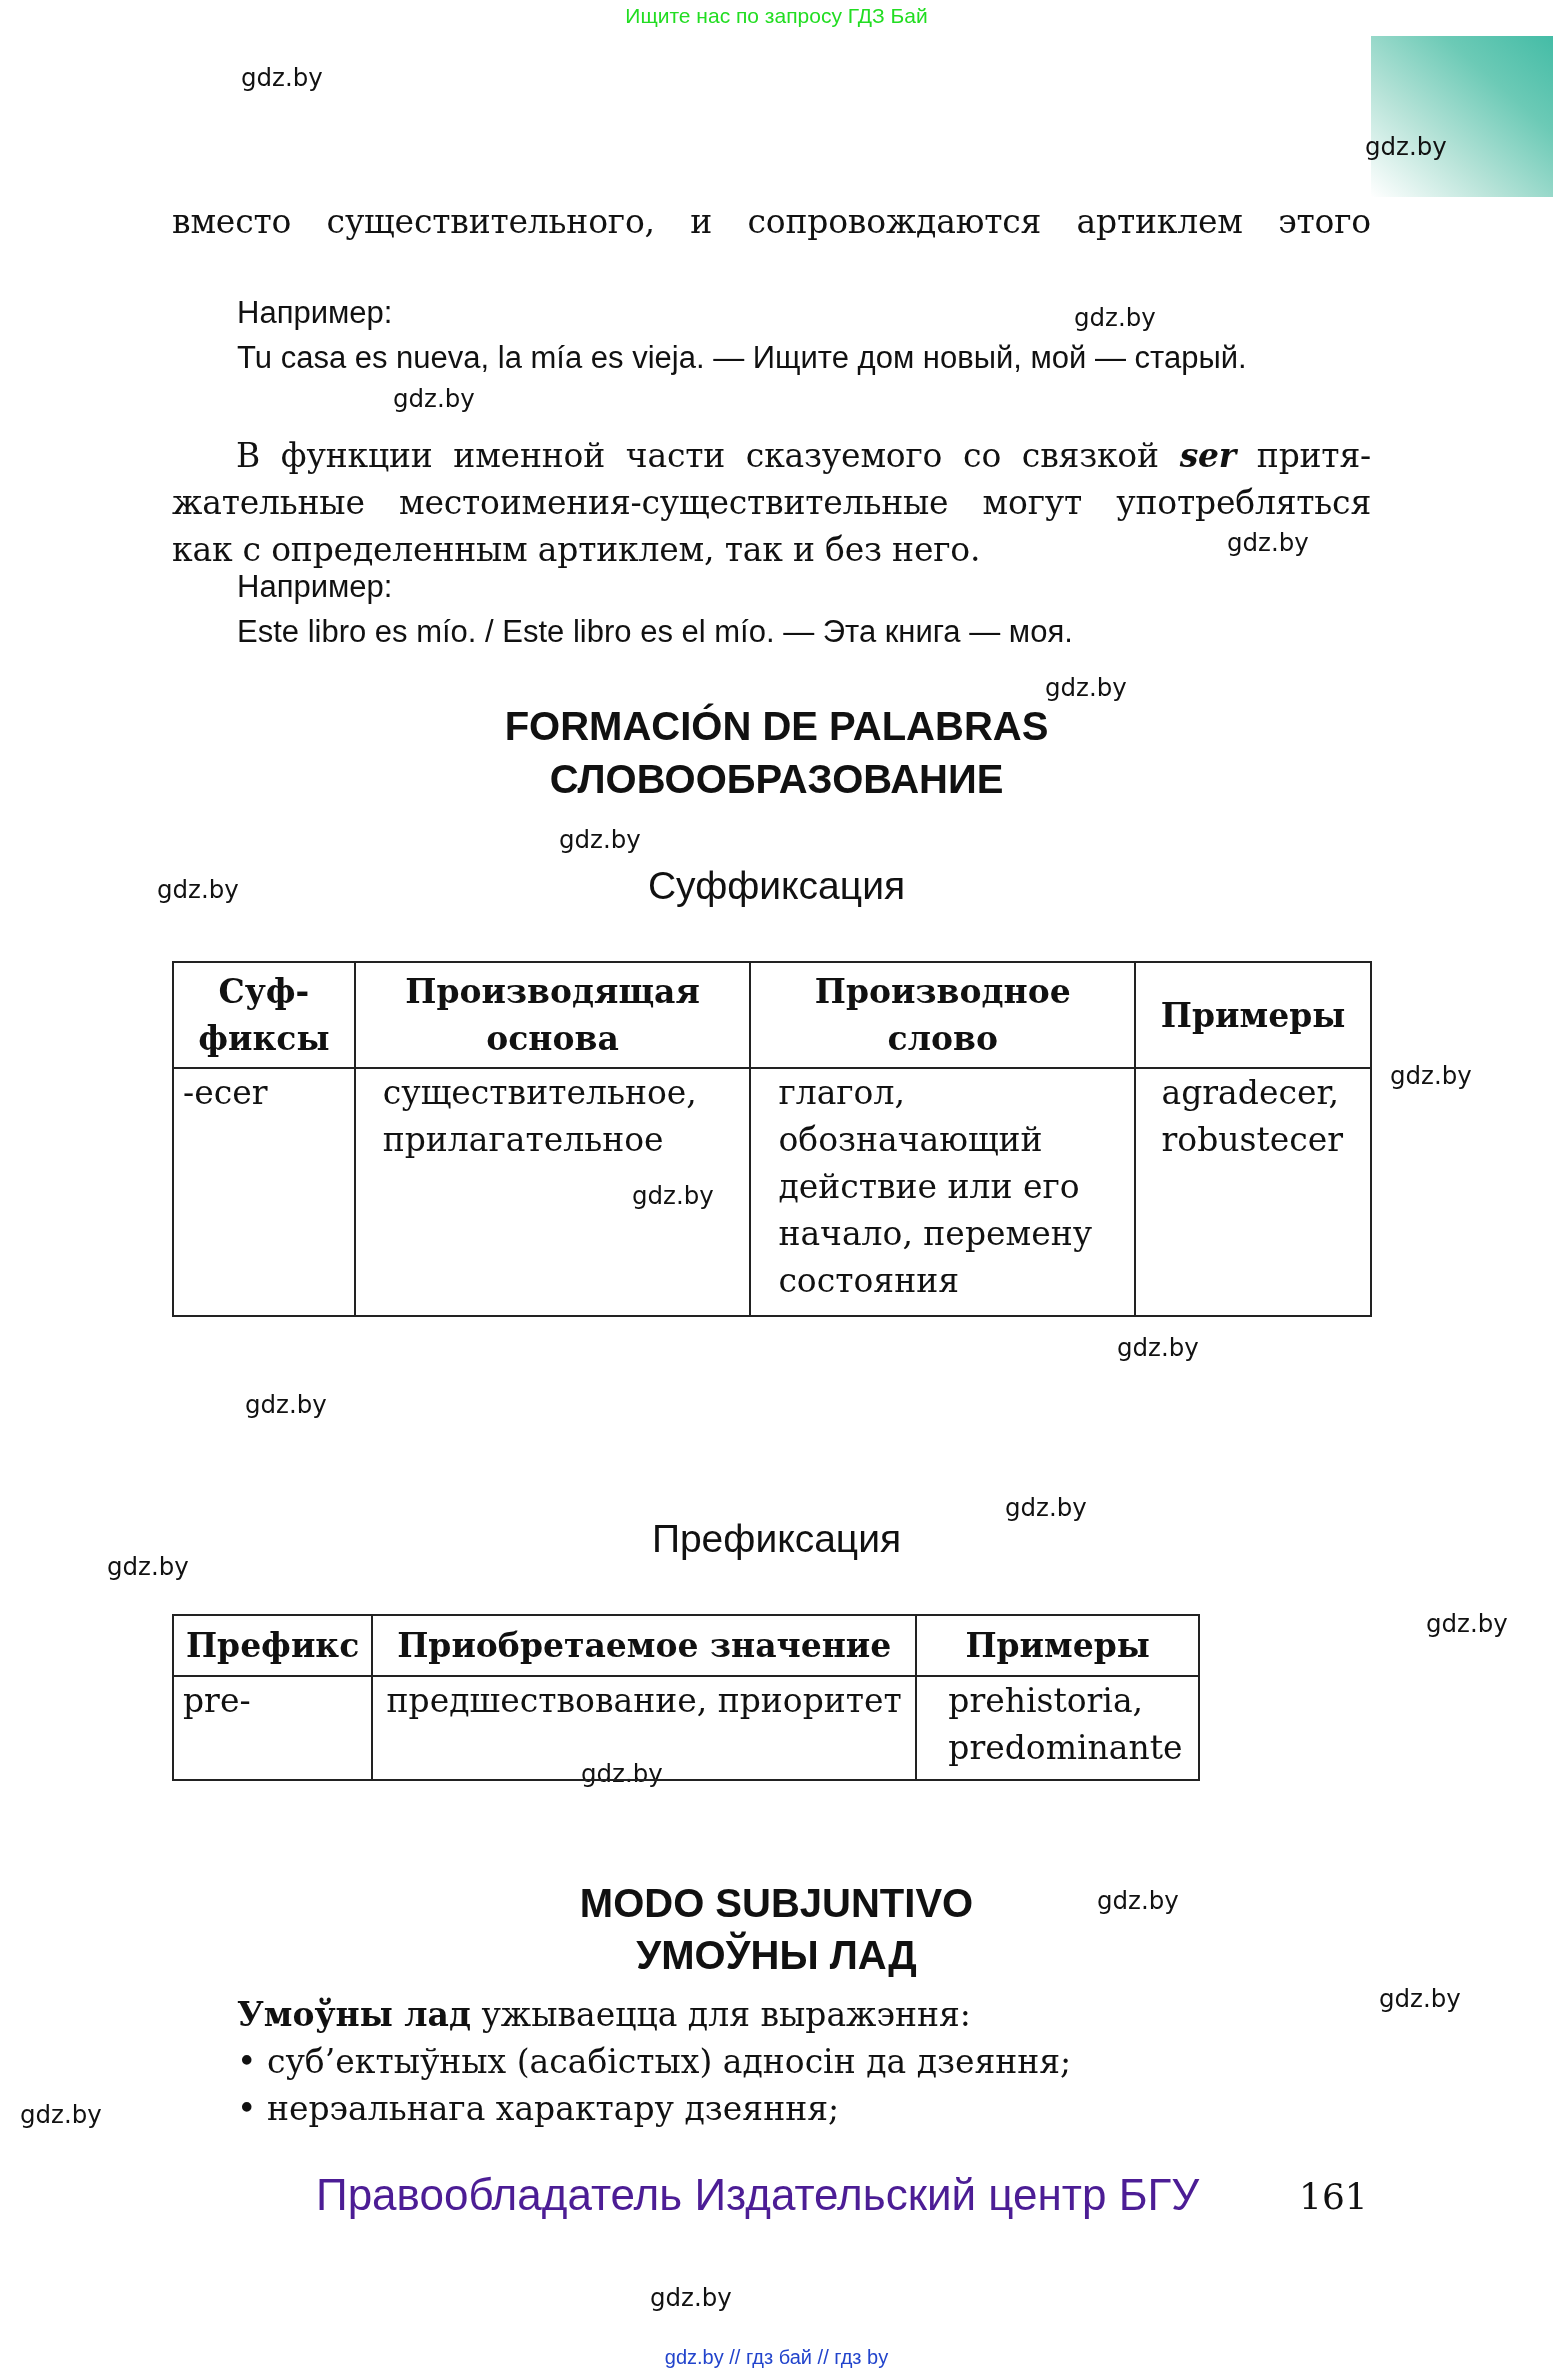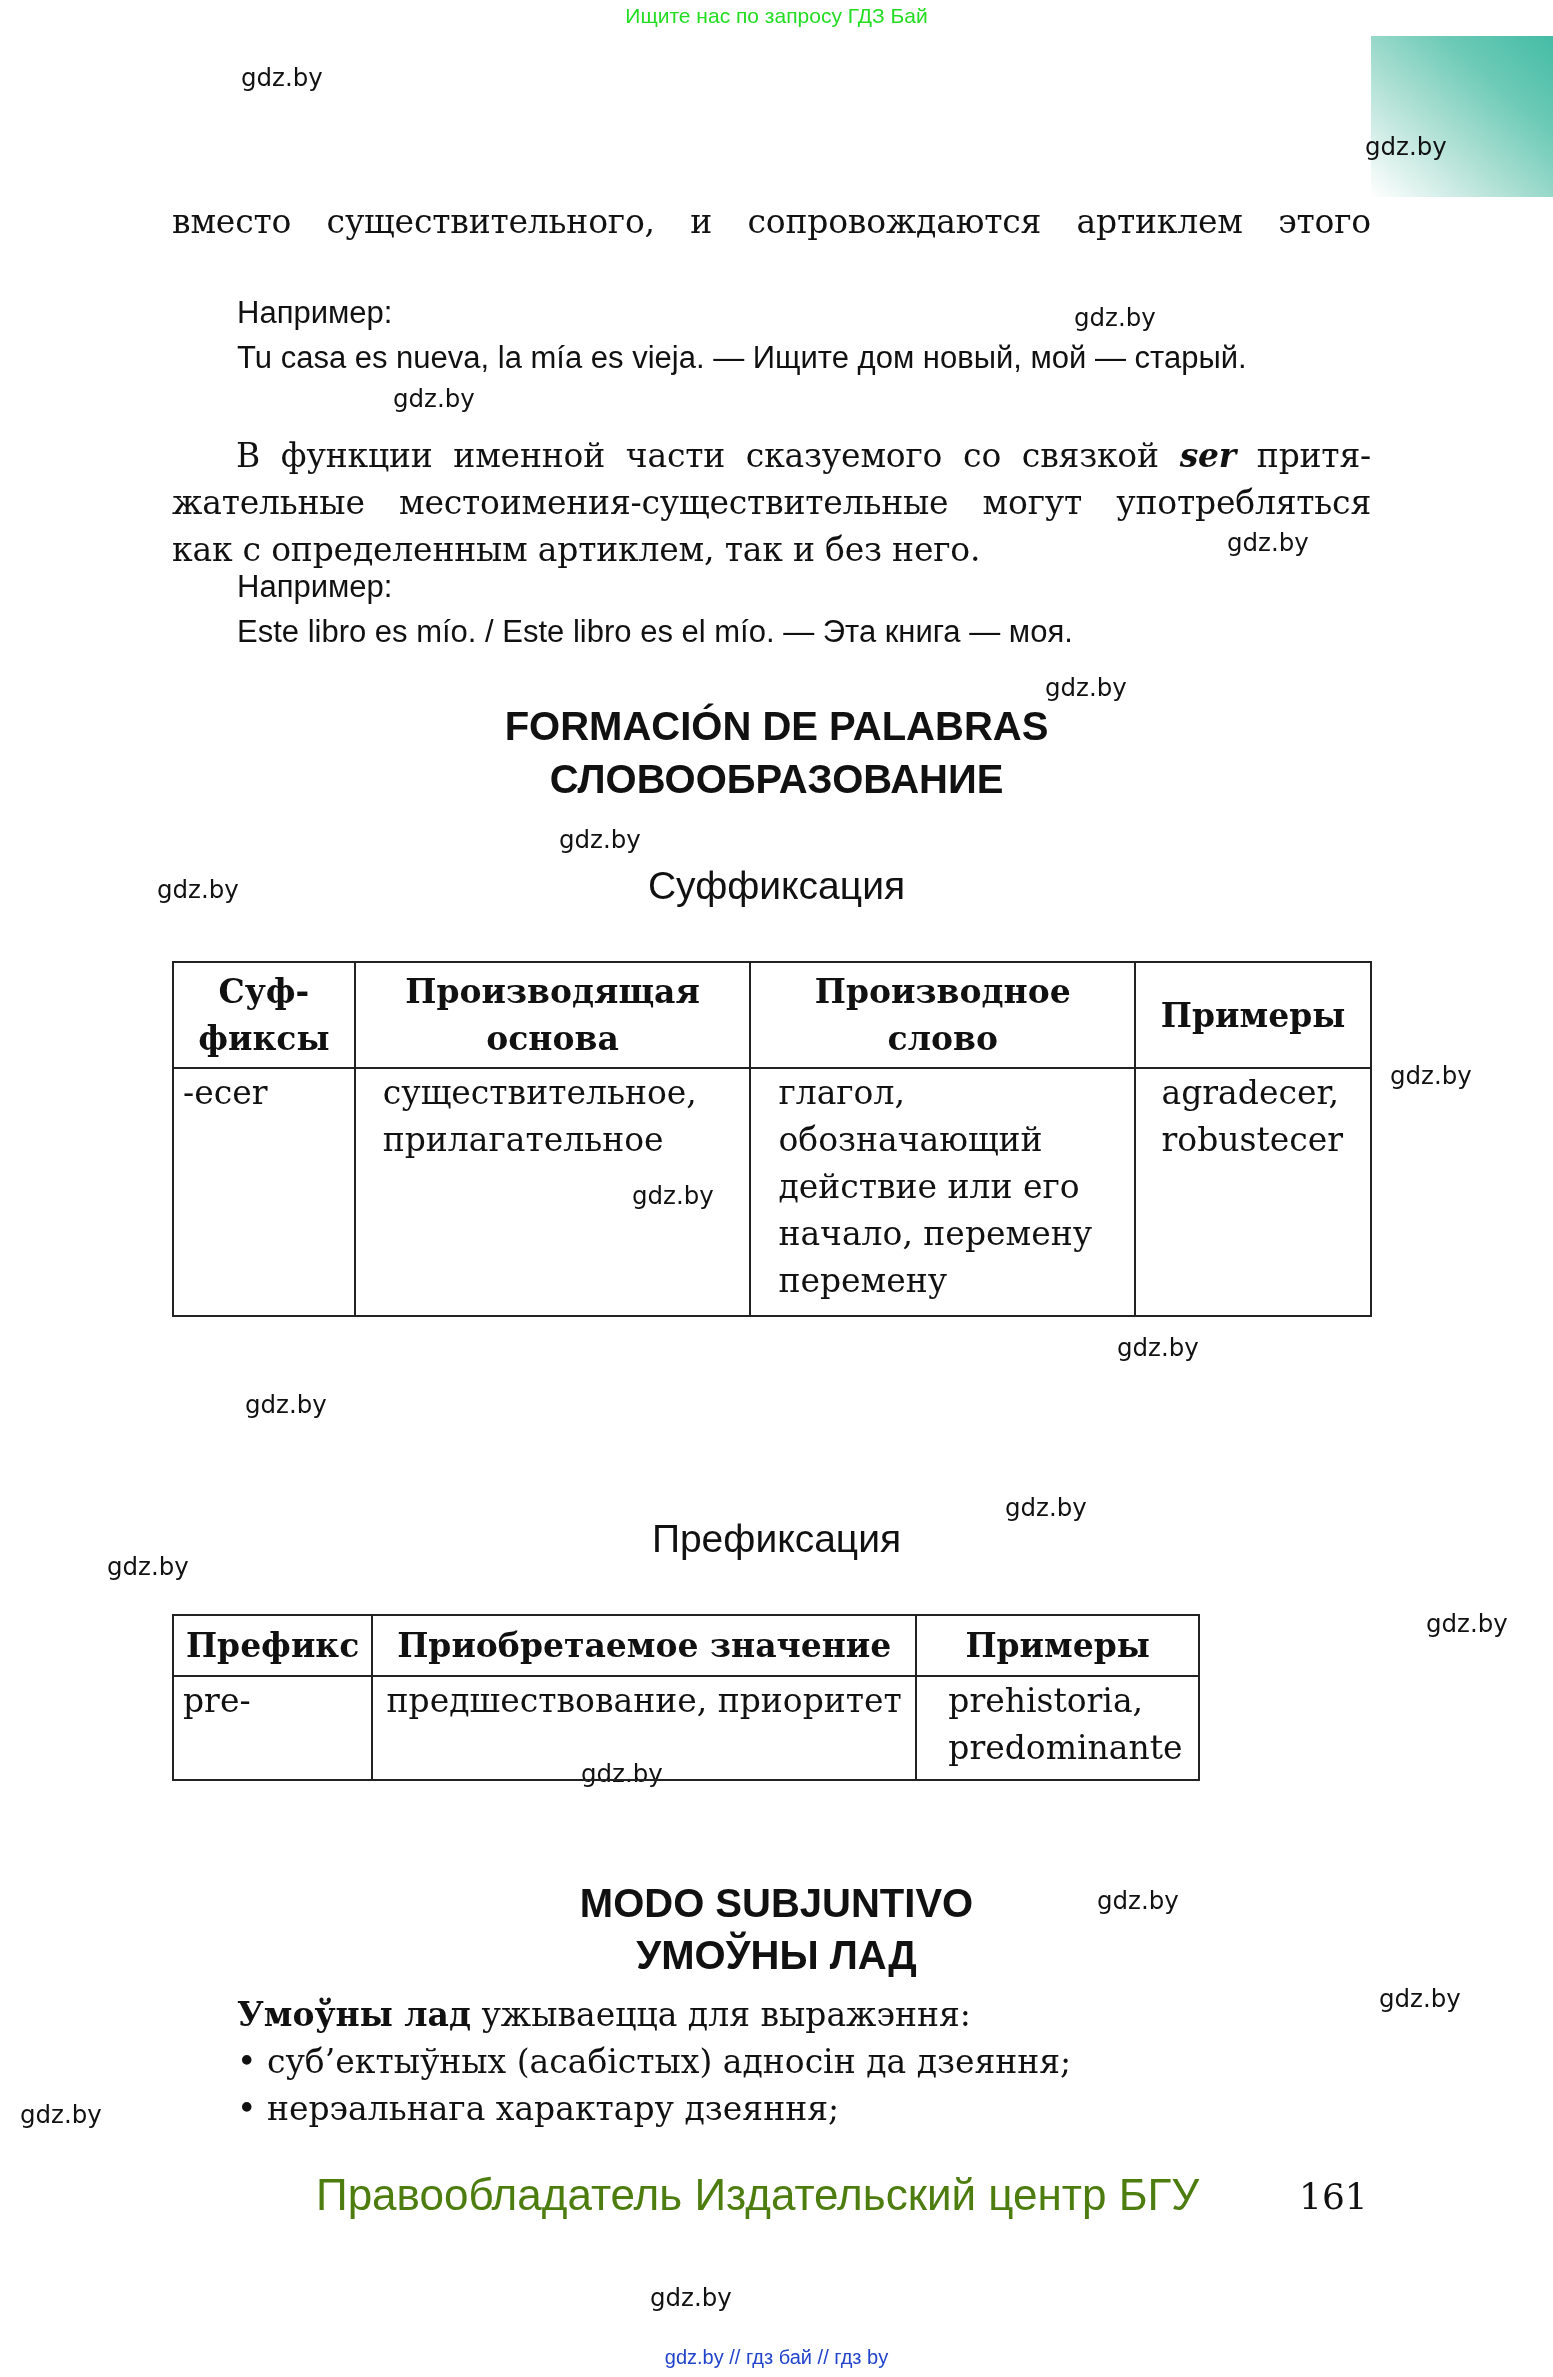--- a/index.html
+++ b/index.html
@@ -13,21 +13,21 @@
     .para { position: absolute; left: 172px; width: 1199px; font-size: 33px; line-height: 47px; letter-spacing: -0.2px; }
     .para .line { display: block; white-space: nowrap; }
     .justify { text-align: justify; text-align-last: justify; }
     .example { position: absolute; left: 237px; font-size: 31px; white-space: nowrap; }
     .heading { position: absolute; left: 0; width: 1553px; text-align: center; font-weight: bold; font-size: 40px; }
     .subhead { position: absolute; left: 0; width: 1553px; text-align: center; font-size: 39px; }
     table.grid { position: absolute; border-collapse: collapse; font-size: 33px; line-height: 47px; }
     table.grid th, table.grid td { border: 2.3px solid #222; vertical-align: top; padding: 0 9px; }
     table.grid th { font-weight: bold; text-align: center; vertical-align: middle; }
     .cell-line { display: block; white-space: nowrap; }
-    .footer-pink { position: absolute; left: 316px; top: 2170px; font-size: 44px; color: #4d7c0f; white-space: nowrap; }
+    .footer-pink { position: absolute; left: 316px; top: 2170px; font-size: 44px; color: #4c1d95; white-space: nowrap; }
     .page-num { position: absolute; left: 1299px; top: 2176px; font-size: 36px; }
     .footer-links { position: absolute; left: 0; width: 1553px; top: 2346px; text-align: center; font-size: 20px; color: #2244cc; }
     .bullet-item { position: absolute; left: 237px; font-size: 33px; white-space: nowrap; }
   </style>
 </head>
 <body>
 
 <div class="banner sans">Ищите нас по запросу ГДЗ Бай</div>
 
 <div class="corner-box"></div>
@@ -107,21 +107,21 @@
         </td>
       <td style="padding-left: 27px;">
         <span class="cell-line">существительное,</span>
         <span class="cell-line">прилагательное</span>
       </td>
       <td style="padding-left: 27px;">
         <span class="cell-line">глагол,</span>
         <span class="cell-line">обозначающий</span>
         <span class="cell-line">действие или его</span>
         <span class="cell-line">начало, перемену</span>
-        <span class="cell-line">перемену</span>
+        <span class="cell-line">состояния</span>
       </td>
       <td style="padding-left: 25.4px;">
         <span class="cell-line">agradecer,</span>
         <span class="cell-line">robustecer</span>
       </td>
     </tr>
   </tbody>
 </table>
 
 <div class="subhead sans" style="top: 1517px;">Префиксация</div>

